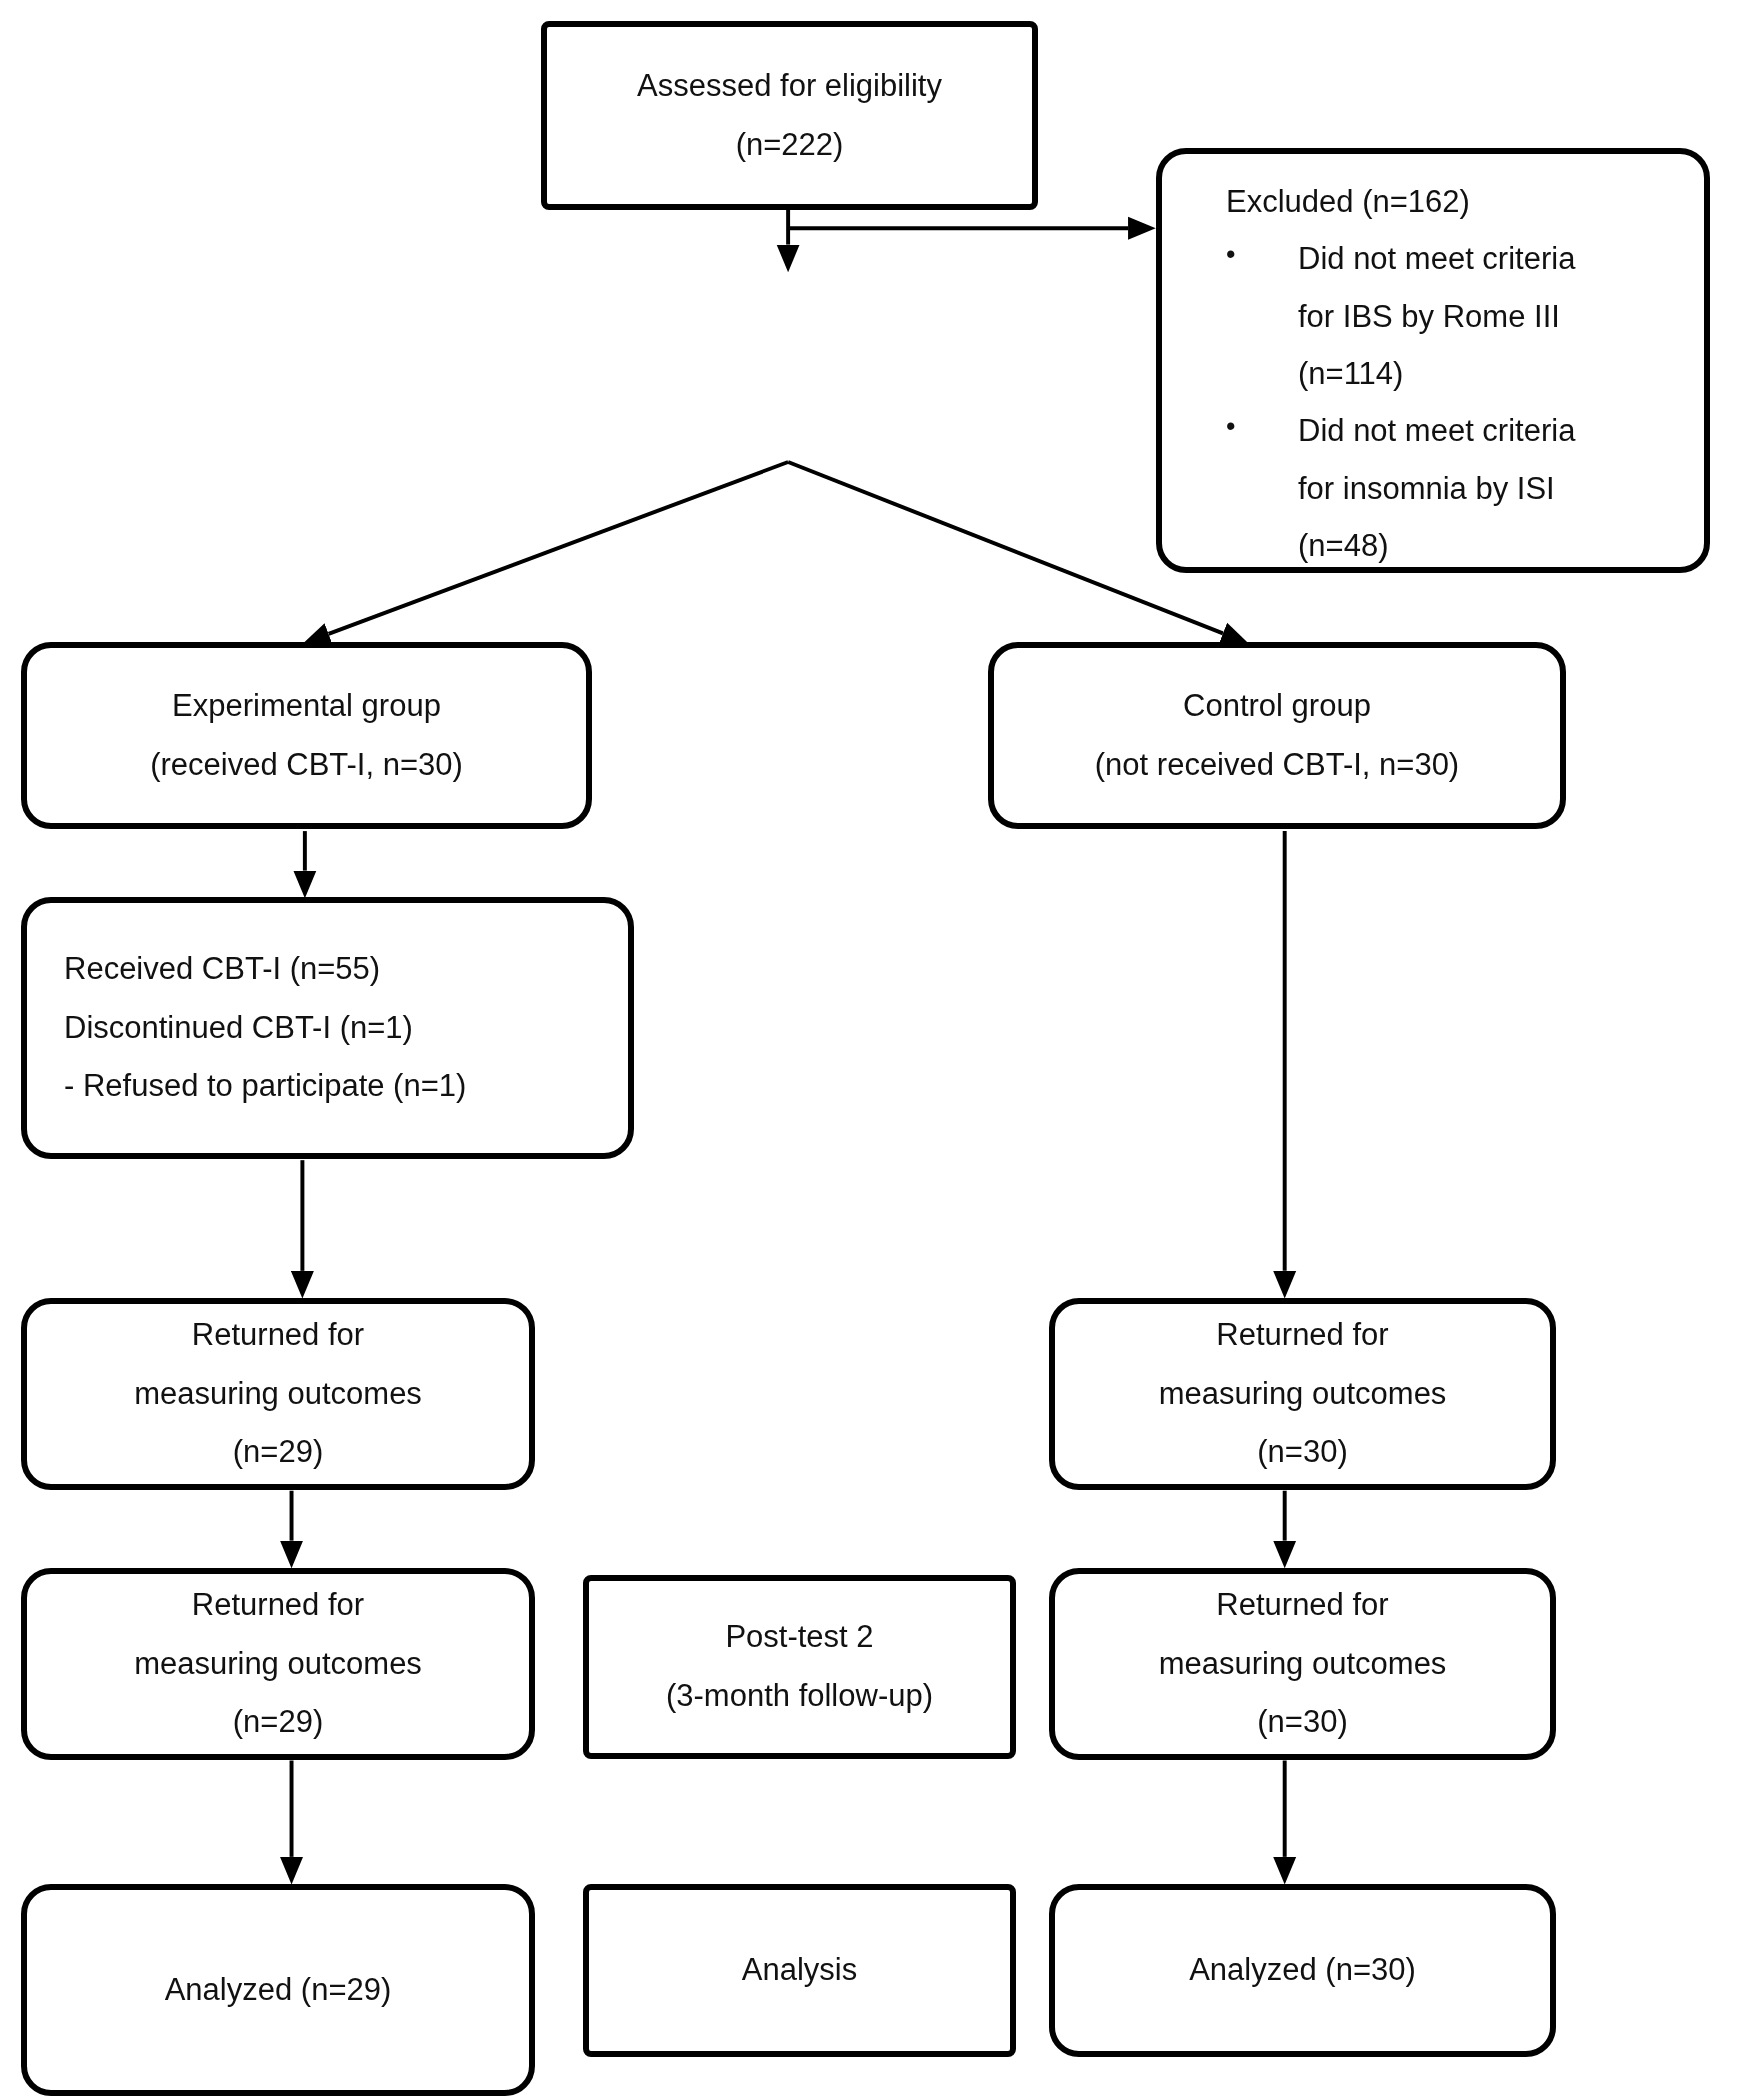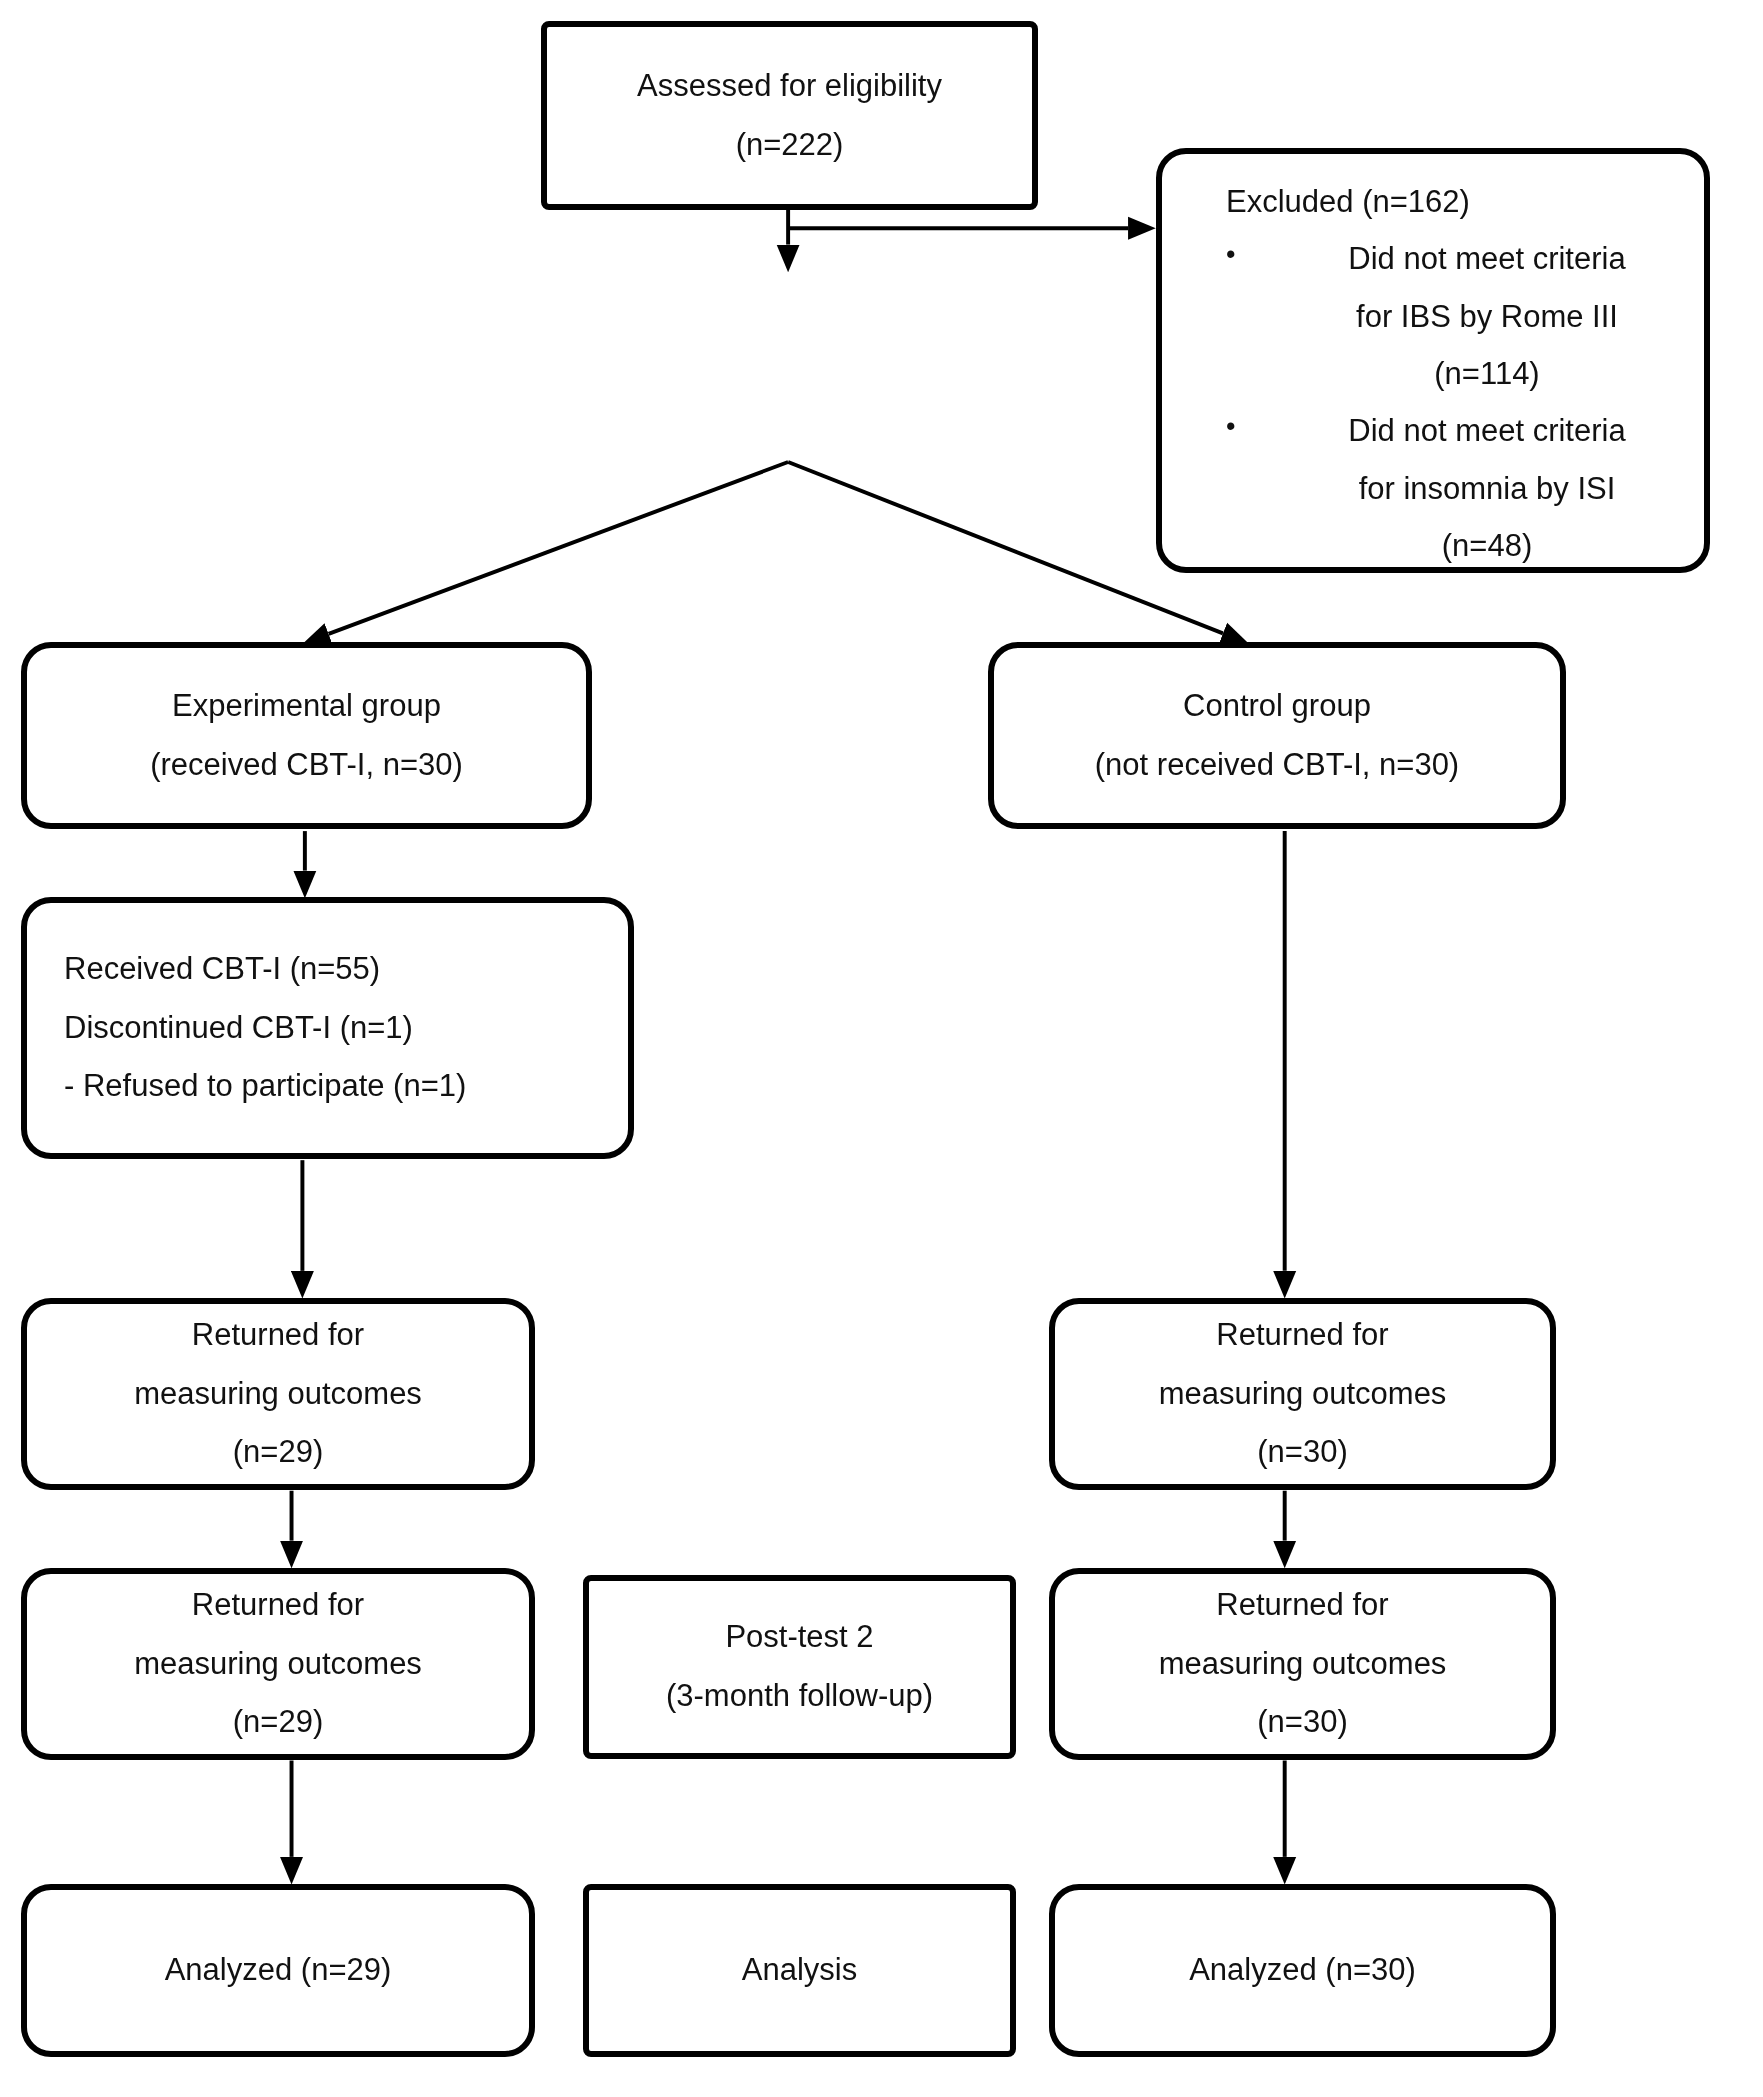--- a/index.html
+++ b/index.html
@@ -56,21 +56,20 @@
     display: flex;
     align-items: flex-start;
   }
   .bullet {
     flex: 0 0 72px;
     font-size: 27px;
   }
   .ex-text {
     white-space: pre-line;
     flex: 1 1 auto;
-    text-align: center;
   }
 </style>
 </head>
 <body>
 
 <div class="canvas">
 
   <svg class="arrows" viewBox="0 0 3568 4244" xmlns="http://www.w3.org/2000/svg">
     <defs>
       <marker id="ah" viewBox="0 0 6 5" refX="0" refY="2.5" markerWidth="7" markerHeight="6" orient="auto" markerUnits="strokeWidth">
@@ -151,21 +150,21 @@
     <span class="txt">Post-test 2
 (3-month follow-up)</span>
   </div>
 
   <div class="box rd" style="left:1049px; top:1568px; width:507px; height:192px;">
     <span class="txt">Returned for
 measuring outcomes
 (n=30)</span>
   </div>
 
-  <div class="box rd" style="left:21px; top:1884px; width:514px; height:173px;">
+  <div class="box rd" style="left:21px; top:1884px; width:514px; height:212px;">
     <span class="txt">Analyzed (n=29)</span>
   </div>
 
   <div class="box sq" style="left:583px; top:1884px; width:433px; height:173px;">
     <span class="txt">Analysis</span>
   </div>
 
   <div class="box rd" style="left:1049px; top:1884px; width:507px; height:173px;">
     <span class="txt">Analyzed (n=30)</span>
   </div>

